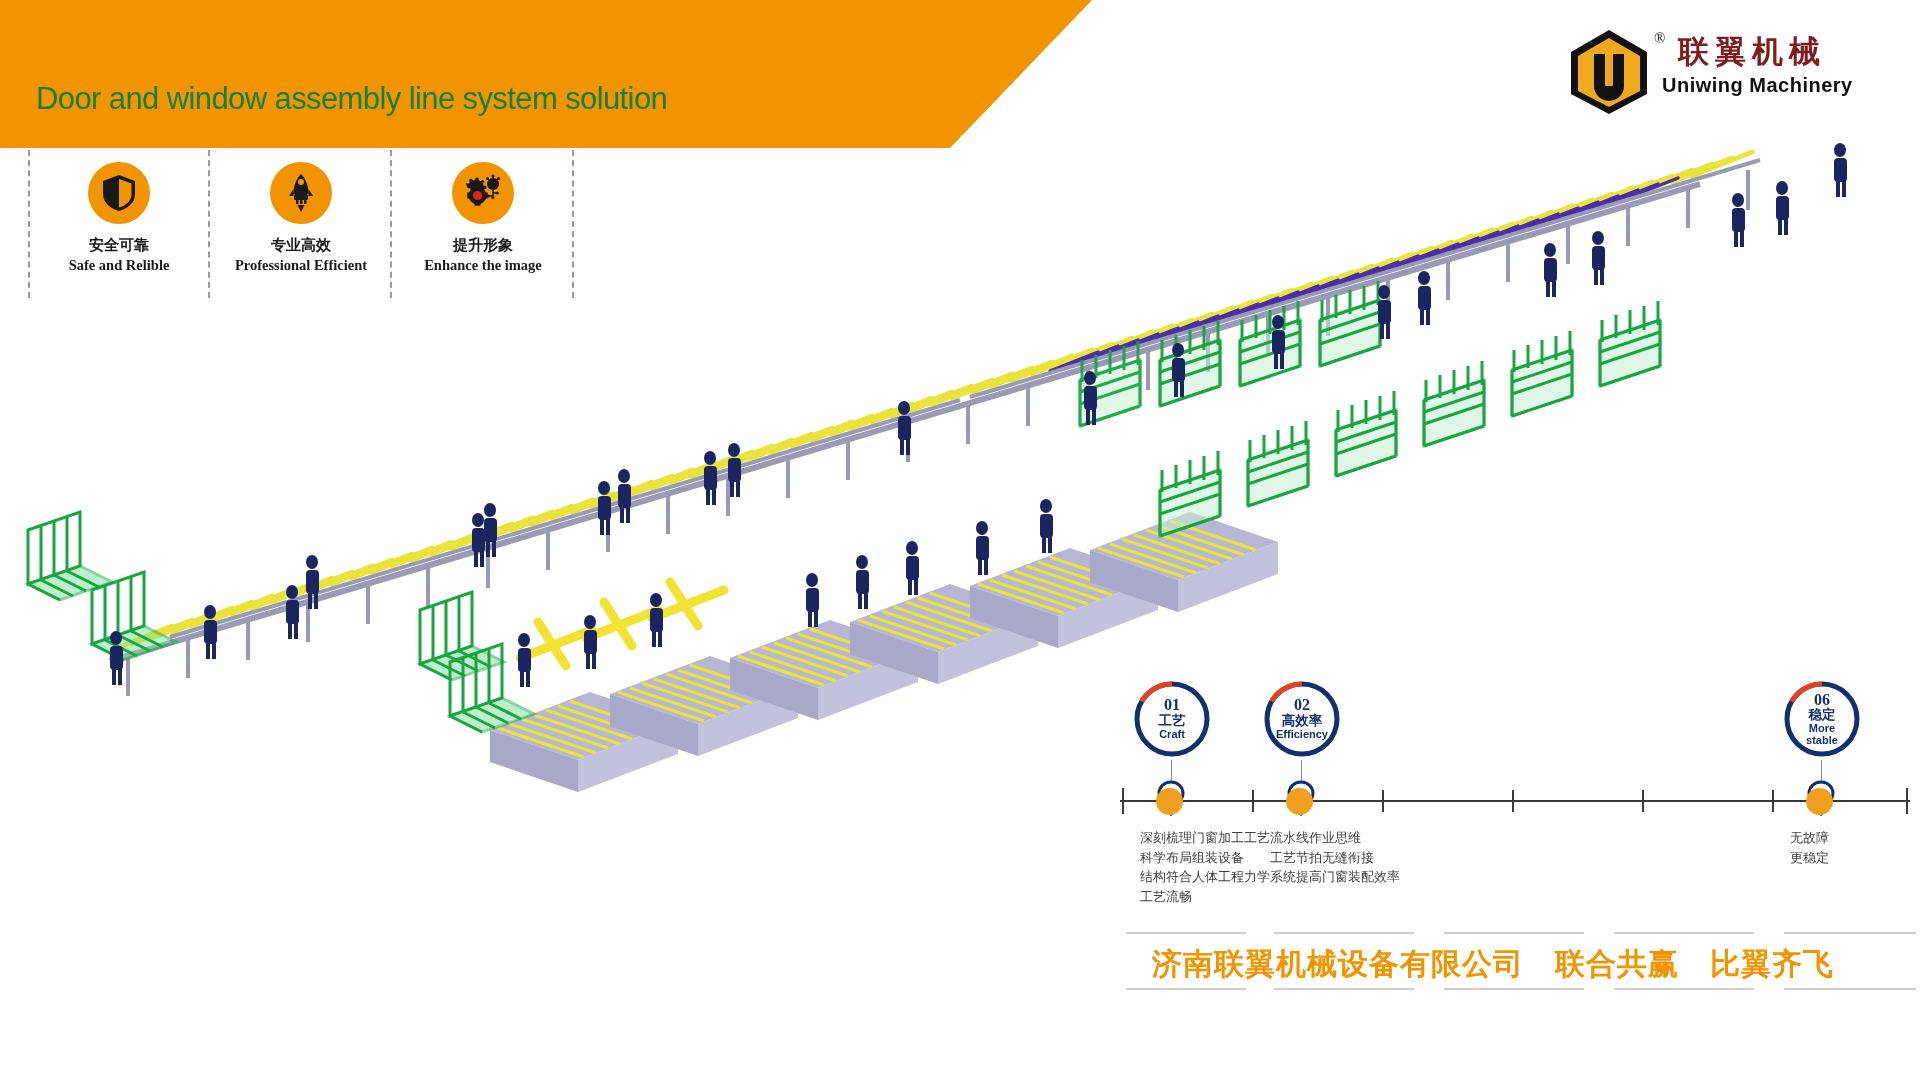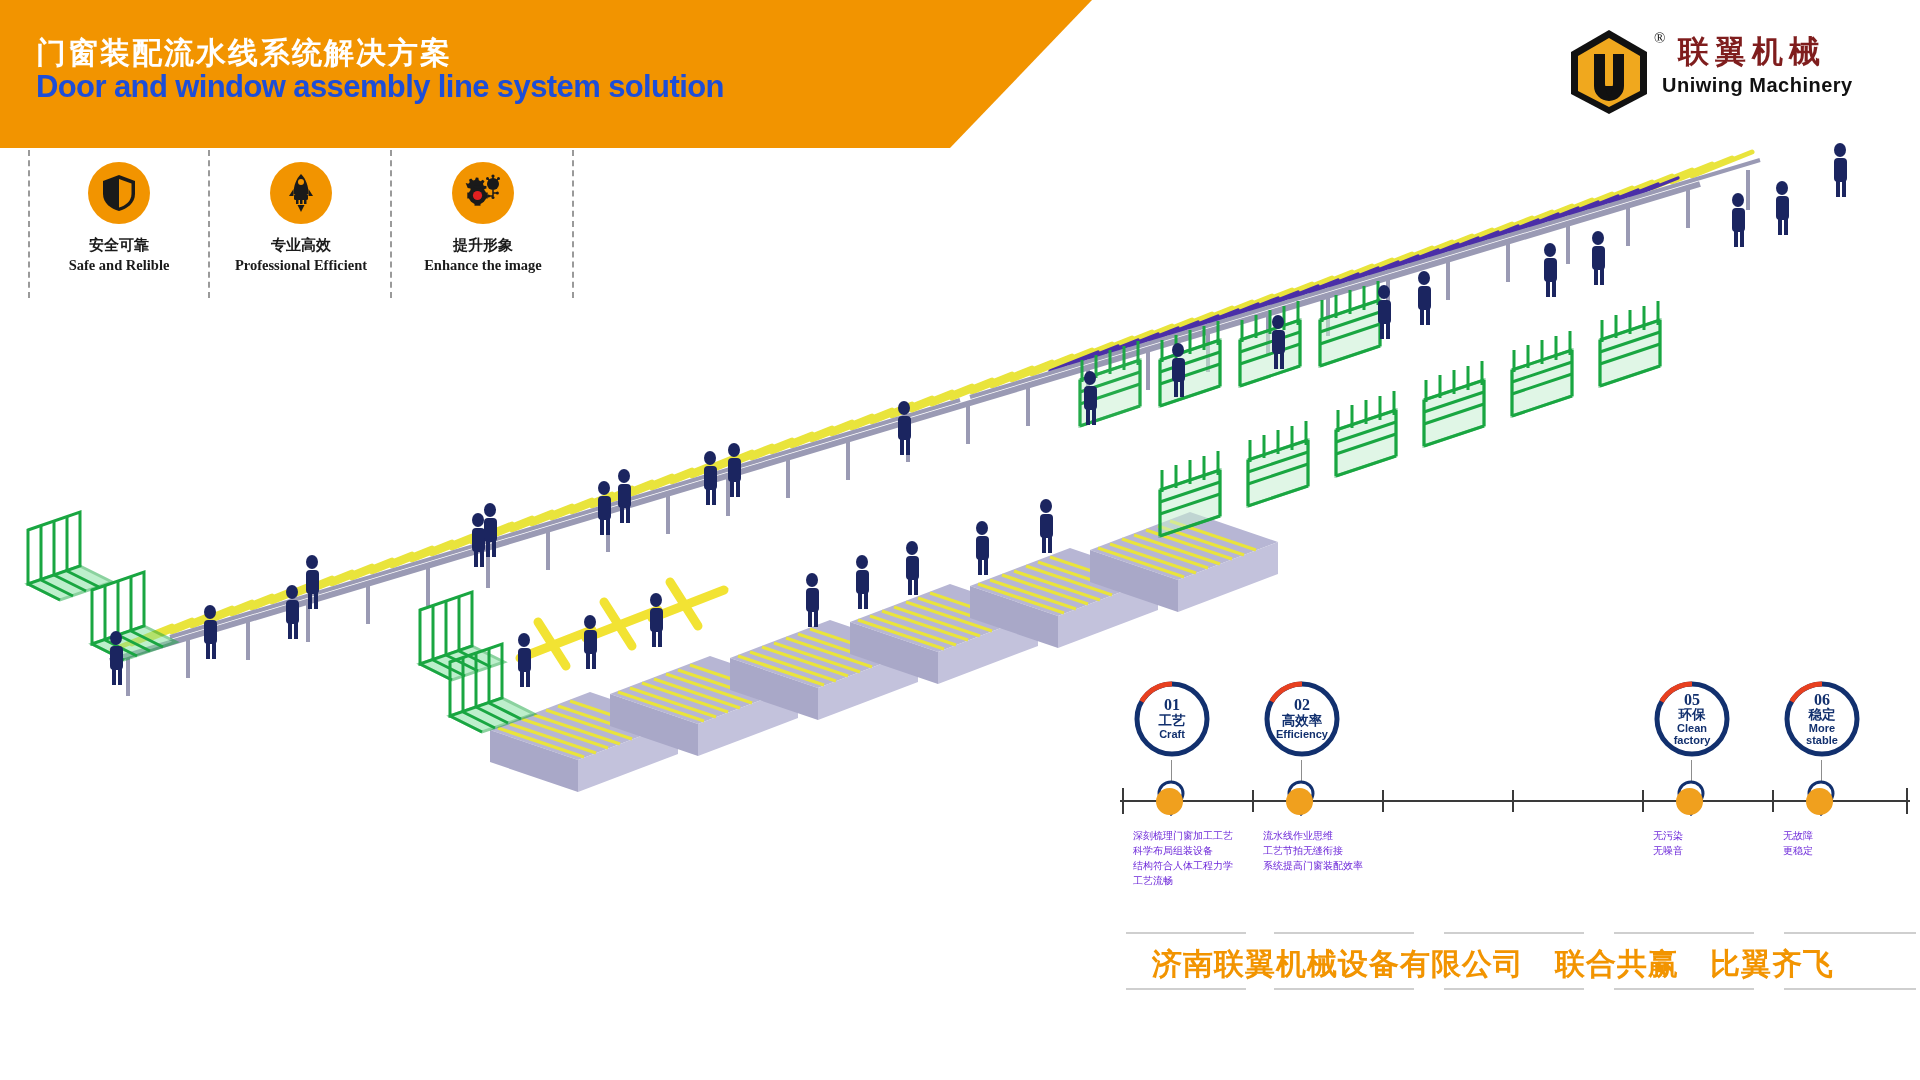--- a/index.html
+++ b/index.html
@@ -16,22 +16,22 @@
     background: #f29400;
     clip-path: polygon(0px 0px, 1092px 0px, 1092px 0px, 950px 148px, 0px 148px);
   }
   .title-cn {
     position: absolute; left: 36px; top: 36px;
     color: #ffffff; font-size: 30px; font-weight: bold;
     letter-spacing: 2px; line-height: 1.1;
     font-family: "DejaVu Sans", "Liberation Sans", sans-serif;
   }
   .title-en {
-    position: absolute; left: 36px; top: 70px;
-    color: #1d4ed8; font-size: 31px; font-weight: bold;
+    position: absolute; left: 36px; top: 82px;
+    color: #15803d; font-size: 31px; font-weight: normal;
     letter-spacing: -0.6px; line-height: 1.1;
     font-family: "Liberation Sans", sans-serif;
   }
 
   
   .logo-wrap {
     position: absolute; left: 1568px; top: 28px;
     display: flex; align-items: flex-start; gap: 12px;
   }
   .logo-mark { position: relative; width: 82px; height: 88px; }
@@ -124,22 +124,22 @@
   .tl-stem {
     position: absolute; left: 55px; top: 80px; width: 0; height: 22px;
     border-left: 1.5px solid #8d8d8d;
   }
   .tl-pin { position: absolute; left: 41px; top: 100px; width: 28px; height: 36px; }
   .tl-dot {
     position: absolute; left: 40px; top: 108px;
     width: 27px; height: 27px; border-radius: 50%; background: #f0a01e;
   }
   .tl-desc {
-    position: absolute; top: 148px; left: 17px; width: 180px;
-    font-size: 10px; color: #6d28d9; line-height: 1.5;
+    position: absolute; top: 148px; left: 24px; width: 180px;
+    font-size: 13px; color: #404040; line-height: 1.5;
     font-family: "DejaVu Sans", "Liberation Sans", sans-serif;
   }
 
   
   .footer-rules { position: absolute; left: 1126px; top: 932px; width: 790px; height: 4px; }
   .frule { position: absolute; top: 0; height: 0; border-top: 2px solid #cfcfcf; }
   .footer-text {
     position: absolute; left: 1152px; top: 944px;
     font-size: 30px; font-weight: bold; color: #f29400;
     letter-spacing: 1px;
@@ -147,21 +147,20 @@
     white-space: nowrap;
   }
   .footer-rules2 { position: absolute; left: 1126px; top: 988px; width: 790px; height: 4px; }
 </style>
 </head>
 <body>
 
 <div id="page">
 
   <div class="orange-block"></div>
-  <div class="title-cn">门窗装配流水线系统解决方案</div>
   <div class="title-en">Door and window assembly line system solution</div>
 
   <div class="logo-wrap">
     <div class="logo-mark">
       <svg width="82" height="88" viewBox="0 0 82 88">
         <polygon points="41,2 79,24 79,66 41,86 3,66 3,24" fill="#111111"></polygon>
         <polygon points="41,10 72,28 72,63 41,79 10,63 10,28" fill="#f0a81e"></polygon>
         <path d="M26,26 h11 v30 a4,4 0 0 0 8,0 v-30 h11 v32 a15,15 0 0 1 -30,0 z" fill="#111111"></path>
         <path d="M36,58 h10 l-5,12 z" fill="#111111"></path>
       </svg>
@@ -840,40 +839,20 @@
         <path d="M7.5 18 L20.5 18 L14 31 Z" fill="#12306e"></path>
       </svg>
       <span class="tl-dot"></span>
       <div class="tl-desc" style="white-space:pre-line;">流水线作业思维
 工艺节拍无缝衔接
 系统提高门窗装配效率</div>
     </div>
 
 
 
-    <div class="tl-node" style="left:516px;">
-      <div class="tl-circle">
-        <svg class="tl-ring" viewBox="0 0 78 78">
-          <circle cx="39" cy="39" r="35" fill="none" stroke="#12306e" stroke-width="5"></circle>
-          <path d="M39 4 A35 35 0 0 0 8.6 21.5" fill="none" stroke="#e8401f" stroke-width="5"></path>
-        </svg>
-        <span class="tl-num">05</span>
-        <span class="tl-cn">环保</span>
-        <span class="tl-en" style="white-space:pre-line;">Clean
-factory</span>
-      </div>
-      <span class="tl-stem"></span>
-      <svg class="tl-pin" viewBox="0 0 28 36">
-        <path d="M14 2 C7 2 2 7.2 2 13.4 C2 21 14 34 14 34 C14 34 26 21 26 13.4 C26 7.2 21 2 14 2 Z" fill="none" stroke="#12306e" stroke-width="3"></path>
-        <path d="M7.5 18 L20.5 18 L14 31 Z" fill="#12306e"></path>
-      </svg>
-      <span class="tl-dot"></span>
-      <div class="tl-desc" style="white-space:pre-line;">无污染
-无噪音</div>
-    </div>
 
     <div class="tl-node" style="left:646px;">
       <div class="tl-circle">
         <svg class="tl-ring" viewBox="0 0 78 78">
           <circle cx="39" cy="39" r="35" fill="none" stroke="#12306e" stroke-width="5"></circle>
           <path d="M39 4 A35 35 0 0 0 8.6 21.5" fill="none" stroke="#e8401f" stroke-width="5"></path>
         </svg>
         <span class="tl-num">06</span>
         <span class="tl-cn">稳定</span>
         <span class="tl-en" style="white-space:pre-line;">More

